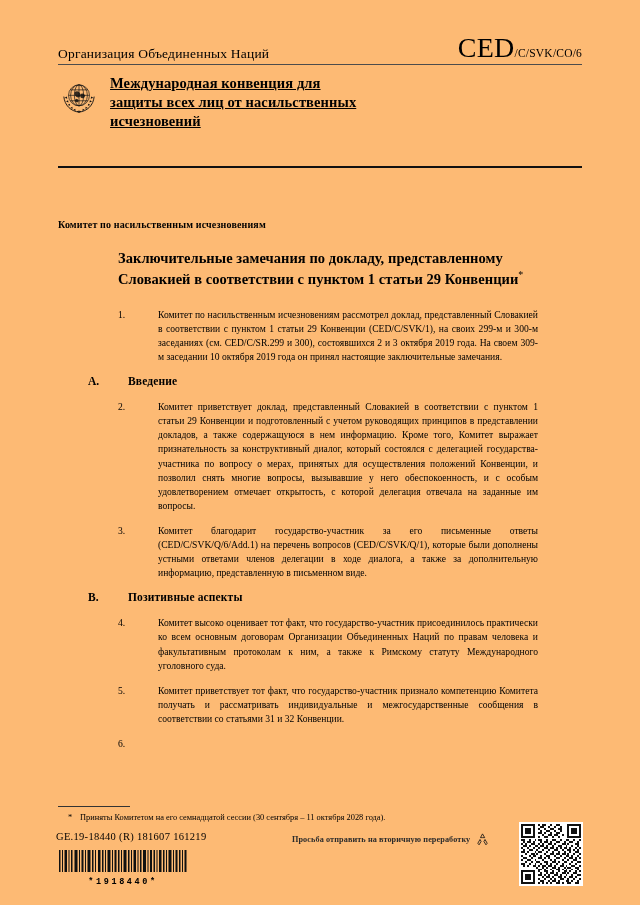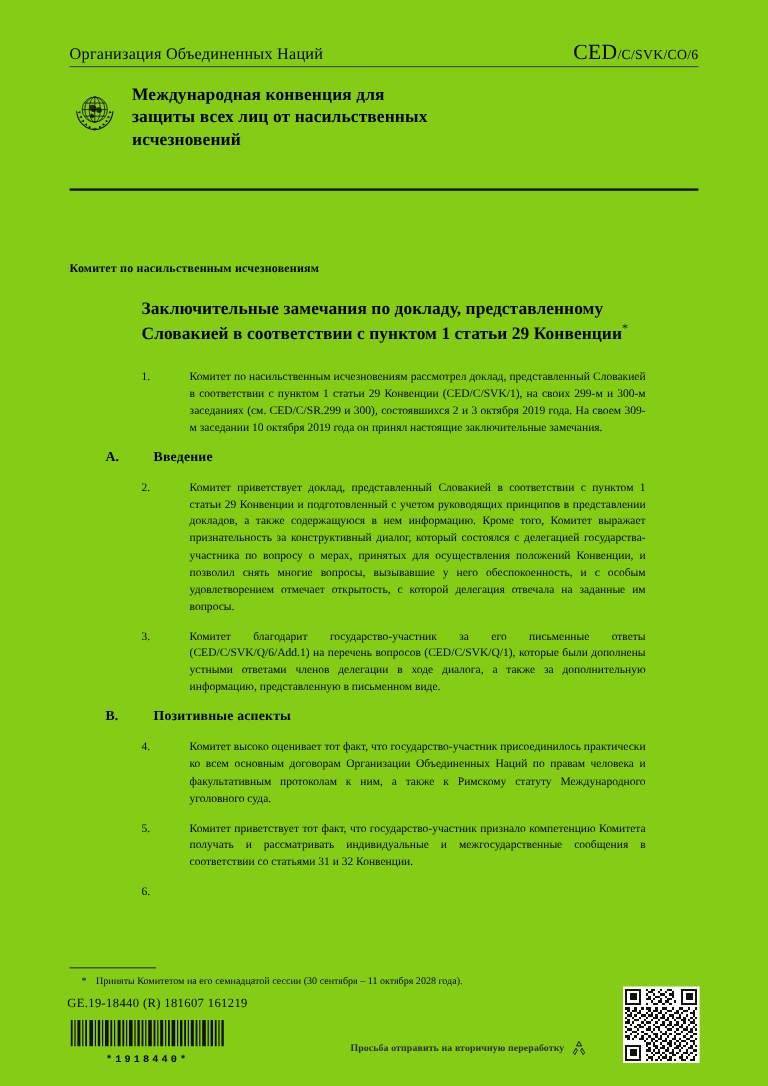--- a/index.html
+++ b/index.html
@@ -5,21 +5,21 @@
 <style>
   html, body {
     margin: 0;
     padding: 0;
     background: #8a8a8a;
   }
   .page {
     position: relative;
     width: 640px;
     height: 905px;
-    background: #84cc16;
+    background: #fdba74;
     overflow: hidden;
     font-family: "Liberation Serif", "DejaVu Serif", serif;
     color: #000000;
     box-sizing: border-box;
   }
 
   
   .masthead {
     position: absolute;
     left: 58px;
@@ -36,44 +36,45 @@
     font-size: 13.5px;
     letter-spacing: 0.2px;
     line-height: 1.1;
     white-space: nowrap;
   }
   .doc-symbol {
     white-space: nowrap;
     line-height: 1;
   }
   .doc-symbol .sym-main {
-    font-size: 18px;
+    font-size: 28px;
     letter-spacing: 0.3px;
   }
   .doc-symbol .sym-rest {
     font-size: 11.5px;
     letter-spacing: 0.2px;
   }
   .rule-thin {
     border-top: 1.1px solid #4c4c4c;
     width: 100%;
     height: 0;
   }
   .rule-thick {
     border-top: 2.4px solid #111111;
     width: 100%;
     height: 0;
   }
 
   .mast-row-main {
     display: flex;
-    align-items: flex-end;
+    align-items: flex-start;
     justify-content: space-between;
     padding-top: 9px;
     min-height: 62px;
+    text-decoration: underline;
   }
   .title-group {
     display: flex;
     align-items: flex-start;
     gap: 10px;
   }
   .un-emblem {
     width: 42px;
     height: 42px;
     flex: 0 0 42px;
@@ -210,21 +211,21 @@
     font-size: 8.5px;
     letter-spacing: 2.6px;
     text-align: center;
     margin-top: 1px;
     font-weight: bold;
   }
 
   .recycle-line {
     position: absolute;
     left: 292px;
-    top: 866px;
+    top: 832px;
     display: flex;
     align-items: center;
     gap: 5px;
   }
   .recycle-text {
     font-size: 8.2px;
     font-weight: bold;
     color: #2b2b2b;
     letter-spacing: 0.1px;
     white-space: nowrap;

